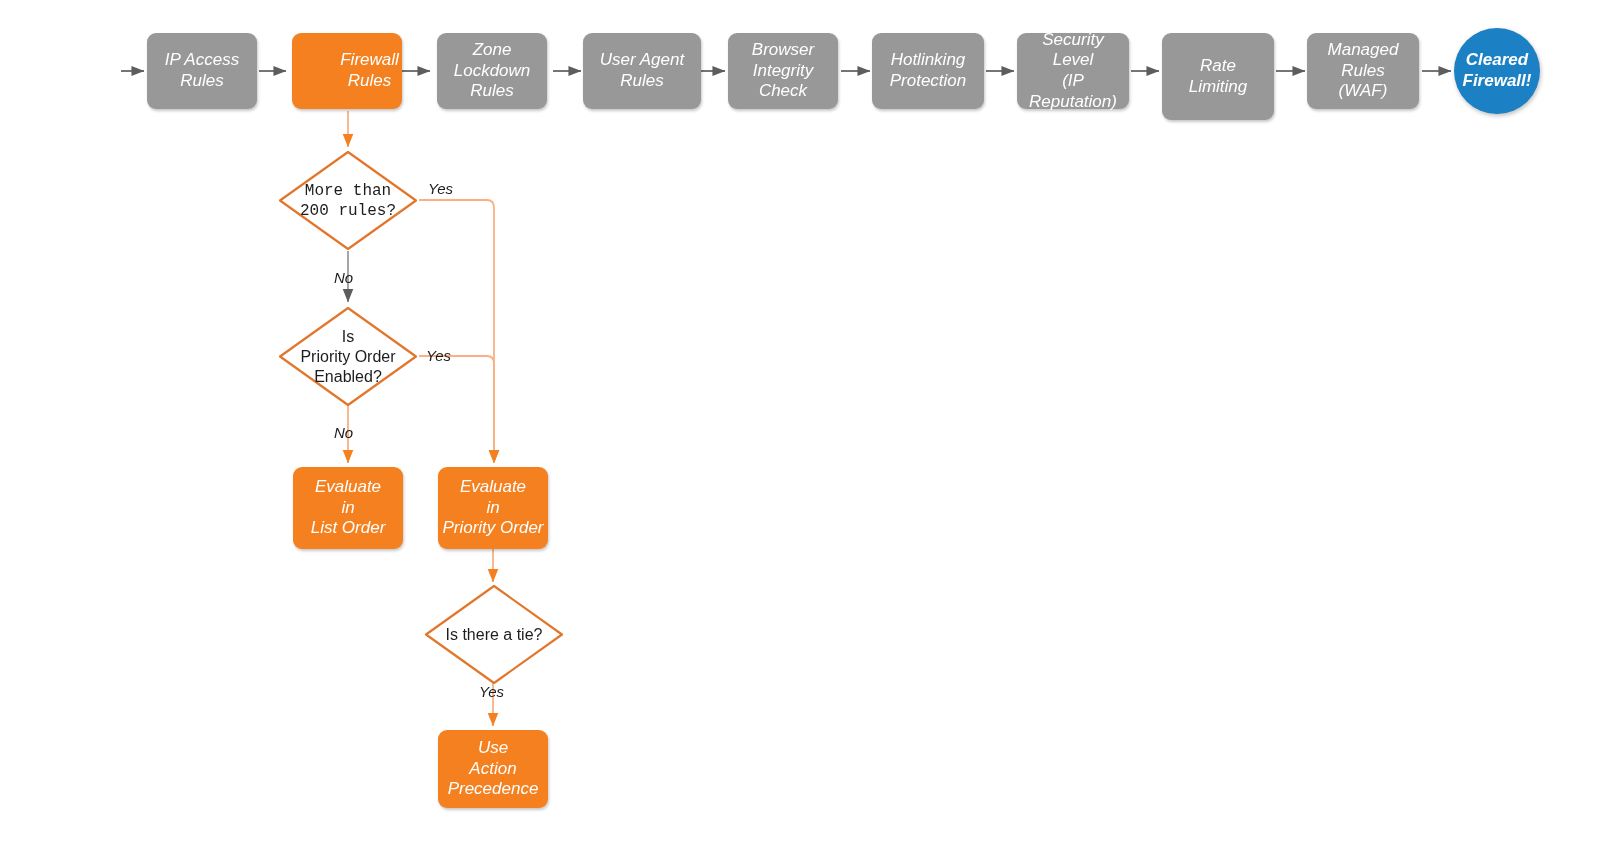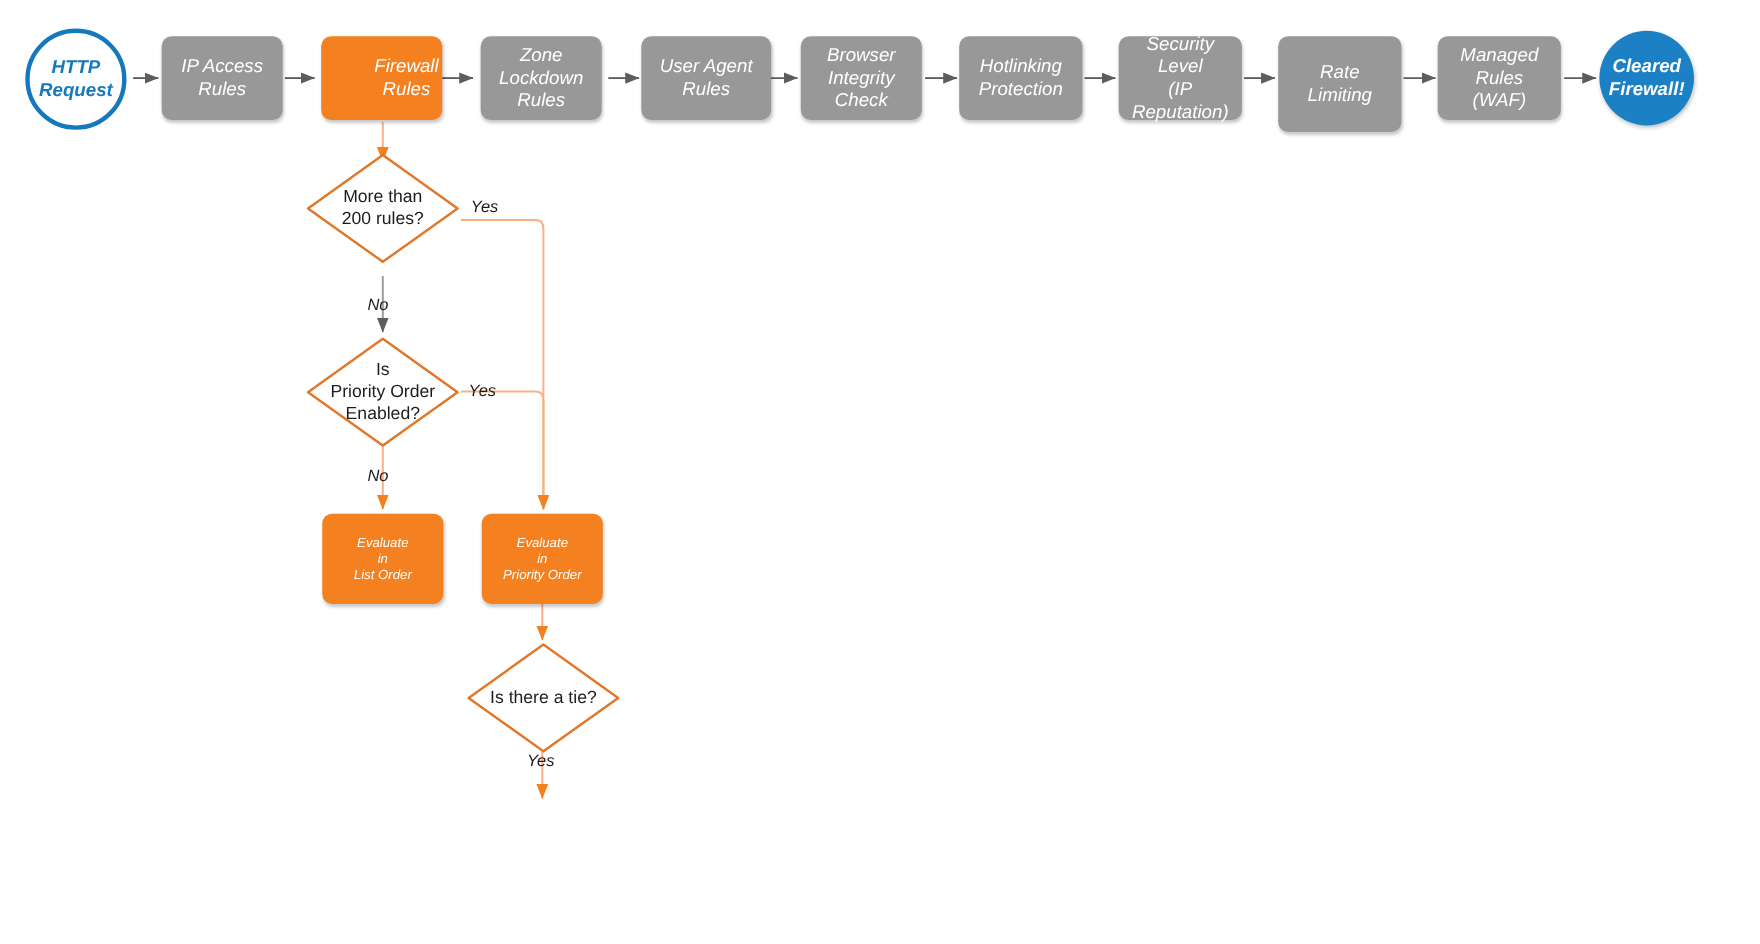--- a/index.html
+++ b/index.html
@@ -62,21 +62,21 @@
     color: #ffffff;
     box-shadow: 1px 2px 4px rgba(0,0,0,0.25);
   }
 
   
   .action-box {
     border-radius: 9px;
     background: #f4801f;
     color: #ffffff;
     font-style: italic;
-    font-size: 12px;
+    font-size: 17px;
     box-shadow: 1px 2px 3px rgba(0,0,0,0.22);
   }
 
   
   .diamond-wrap {
     position: absolute;
   }
   .diamond-wrap svg {
     position: absolute;
     left: 0;
@@ -149,24 +149,20 @@
 
     <path d="M419,200 L487,200 Q494,200 494,208 L494,463" stroke="#f9b183" stroke-width="1.8" fill="none" marker-end="url(#arrow-orange)"></path>
 
     <path d="M419,356 L487,356 Q494,356 494,364 L494,463" stroke="#f9b183" stroke-width="1.8" fill="none" marker-end="url(#arrow-orange)"></path>
 
     <path d="M493,549 L493,582" stroke="#f9b183" stroke-width="1.8" fill="none" marker-end="url(#arrow-orange)"></path>
 
     <path d="M493,683 L493,726" stroke="#f9b183" stroke-width="1.8" fill="none" marker-end="url(#arrow-orange)"></path>
   </svg>
 
-  <div class="node term-circle start" style="left:23px; top:26px; width:92px; height:92px;">
-    <span>HTTP
-Request</span>
-  </div>
 
   <div class="node pipe-box gray" style="left:147px; top:33px; width:110px; height:76px;">
     <span>IP Access
 Rules</span>
   </div>
 
   <div class="node pipe-box orange" style="left:292px; top:33px; width:110px; height:76px;">
     <span>Firewall
 Rules</span>
   </div>
@@ -208,21 +204,21 @@
     <span>Managed
 Rules
 (WAF)</span>
   </div>
 
   <div class="node term-circle end" style="left:1454px; top:28px; width:86px; height:86px;">
     <span>Cleared
 Firewall!</span>
   </div>
 
-  <div class="diamond-wrap" style="left:278px; top:139px; width:140px; height:101px;">
+  <div class="diamond-wrap" style="left:278px; top:150px; width:140px; height:101px;font-family:Liberation Mono, monospace;">
     <svg width="140" height="101" viewBox="0 0 140 101">
       <path d="M70,2 L138,50.5 L70,99 L2,50.5 Z" fill="#ffffff" stroke="#e2762a" stroke-width="2.2" stroke-linejoin="round"></path>
     </svg>
     <div class="diamond-label">More than
 200 rules?</div>
   </div>
 
   <div class="diamond-wrap" style="left:278px; top:306px; width:140px; height:101px;">
     <svg width="140" height="101" viewBox="0 0 140 101">
       <path d="M70,2 L138,50.5 L70,99 L2,50.5 Z" fill="#ffffff" stroke="#e2762a" stroke-width="2.2" stroke-linejoin="round"></path>
@@ -244,20 +240,25 @@
 in
 List Order</span>
   </div>
 
   <div class="node action-box" style="left:438px; top:467px; width:110px; height:82px;">
     <span>Evaluate
 in
 Priority Order</span>
   </div>
 
+  <div class="node action-box" style="left:438px; top:730px; width:110px; height:78px;">
+    <span>Use
+Action
+Precedence</span>
+  </div>
 
   <div class="edge-label" style="left:428px; top:180px;">Yes</div>
 
   <div class="edge-label" style="left:334px; top:269px;">No</div>
 
   <div class="edge-label" style="left:426px; top:347px;">Yes</div>
 
   <div class="edge-label" style="left:334px; top:424px;">No</div>
 
   <div class="edge-label" style="left:479px; top:683px;">Yes</div>

